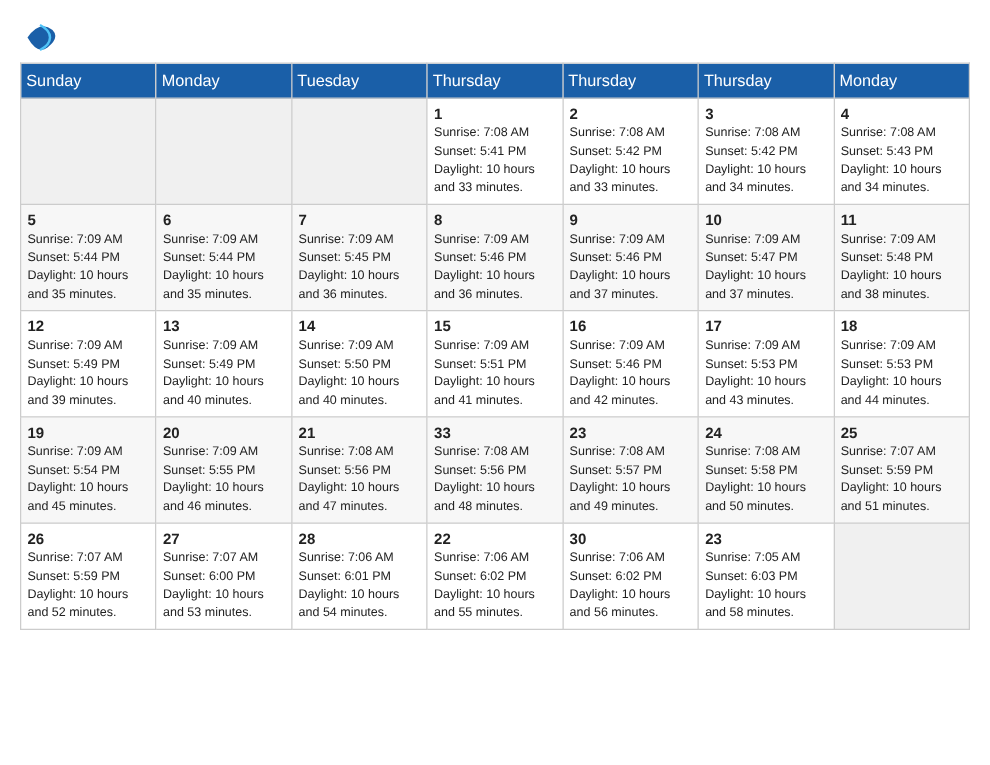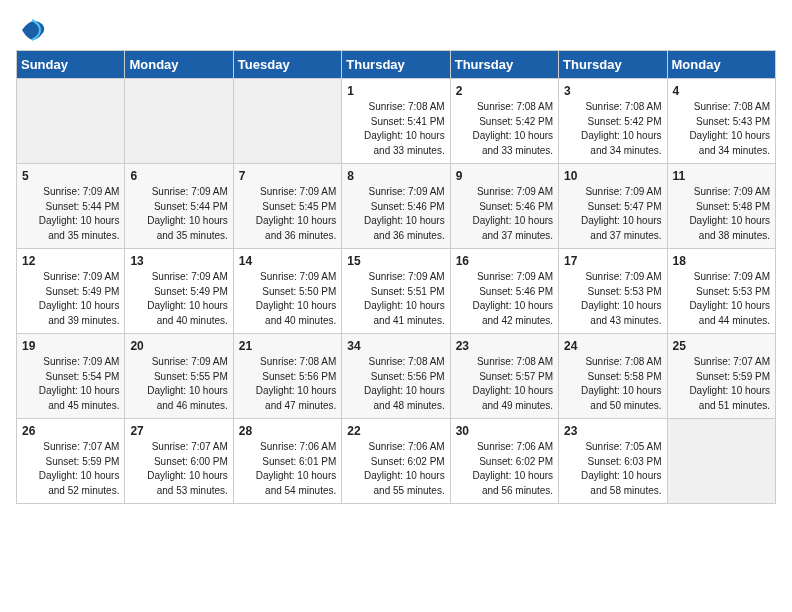--- a/index.html
+++ b/index.html
@@ -50,21 +50,21 @@
     }
     .calendar {
       width: 100%;
       border-collapse: collapse;
       border: 1px solid #ccc;
     }
     .calendar th {
       background-color: #1a5fa8;
       color: #fff;
       font-size: 13px;
-      font-weight: bold;
+      font-weight: normal;
       padding: 6px 4px;
       text-align: left;
       border: 1px solid #ccc;
     }
     .calendar td {
       vertical-align: top;
       padding: 5px 5px;
       border: 1px solid #ccc;
       font-size: 10.5px;
       color: #222;
@@ -78,21 +78,20 @@
     .day-number {
       font-weight: bold;
       font-size: 12px;
       display: block;
       margin-bottom: 2px;
     }
     .day-info {
       font-size: 10px;
       line-height: 1.45;
       color: #222;
-      text-align: right;
     }
     .empty-cell {
       background: #f0f0f0 !important;
     }
   </style>
 </head>
 <body>
 
 <div class="header">
   <div class="logo">
@@ -298,21 +297,21 @@
       </td>
         <td>
         <span class="day-number">21</span>
         <div class="day-info">
           <span>Sunrise: 7:08 AM</span><br>
           <span>Sunset: 5:56 PM</span><br>
           <span>Daylight: 10 hours and 47 minutes.</span>
         </div>
       </td>
         <td>
-        <span class="day-number">34</span>
+        <span class="day-number">33</span>
         <div class="day-info">
           <span>Sunrise: 7:08 AM</span><br>
           <span>Sunset: 5:56 PM</span><br>
           <span>Daylight: 10 hours and 48 minutes.</span>
         </div>
       </td>
         <td>
         <span class="day-number">23</span>
         <div class="day-info">
           <span>Sunrise: 7:08 AM</span><br>

